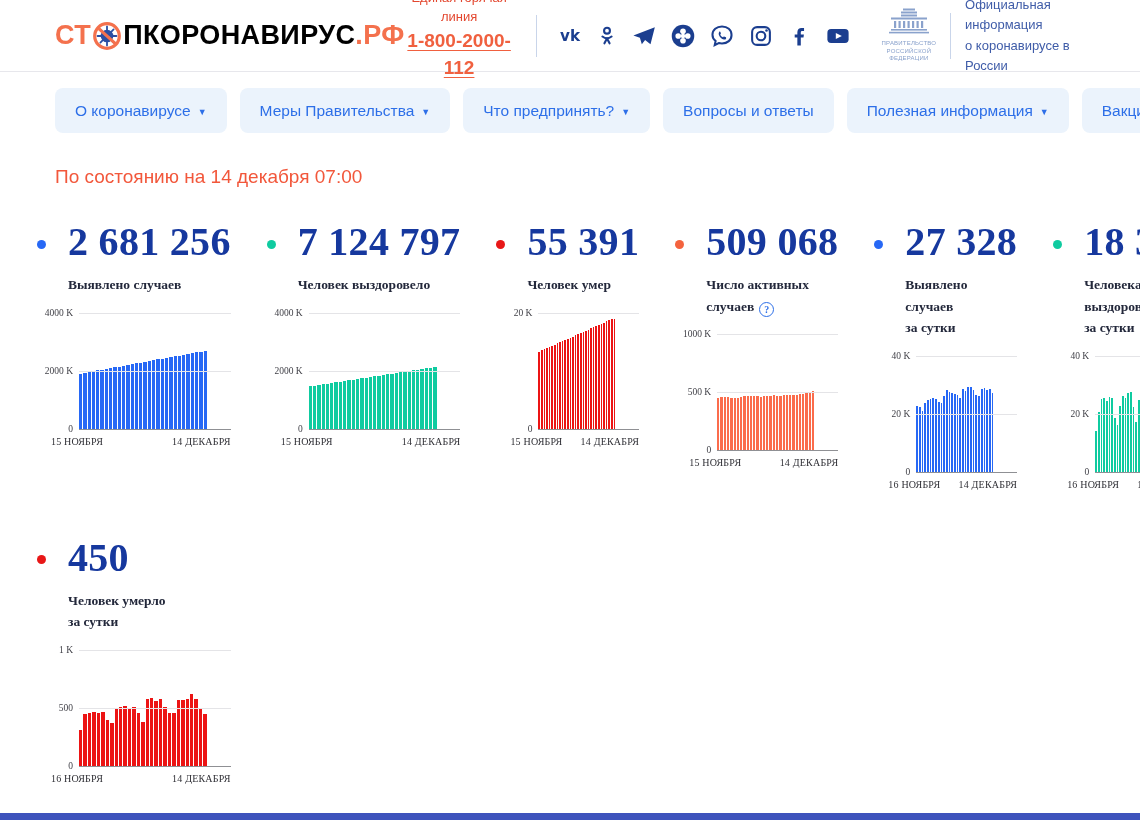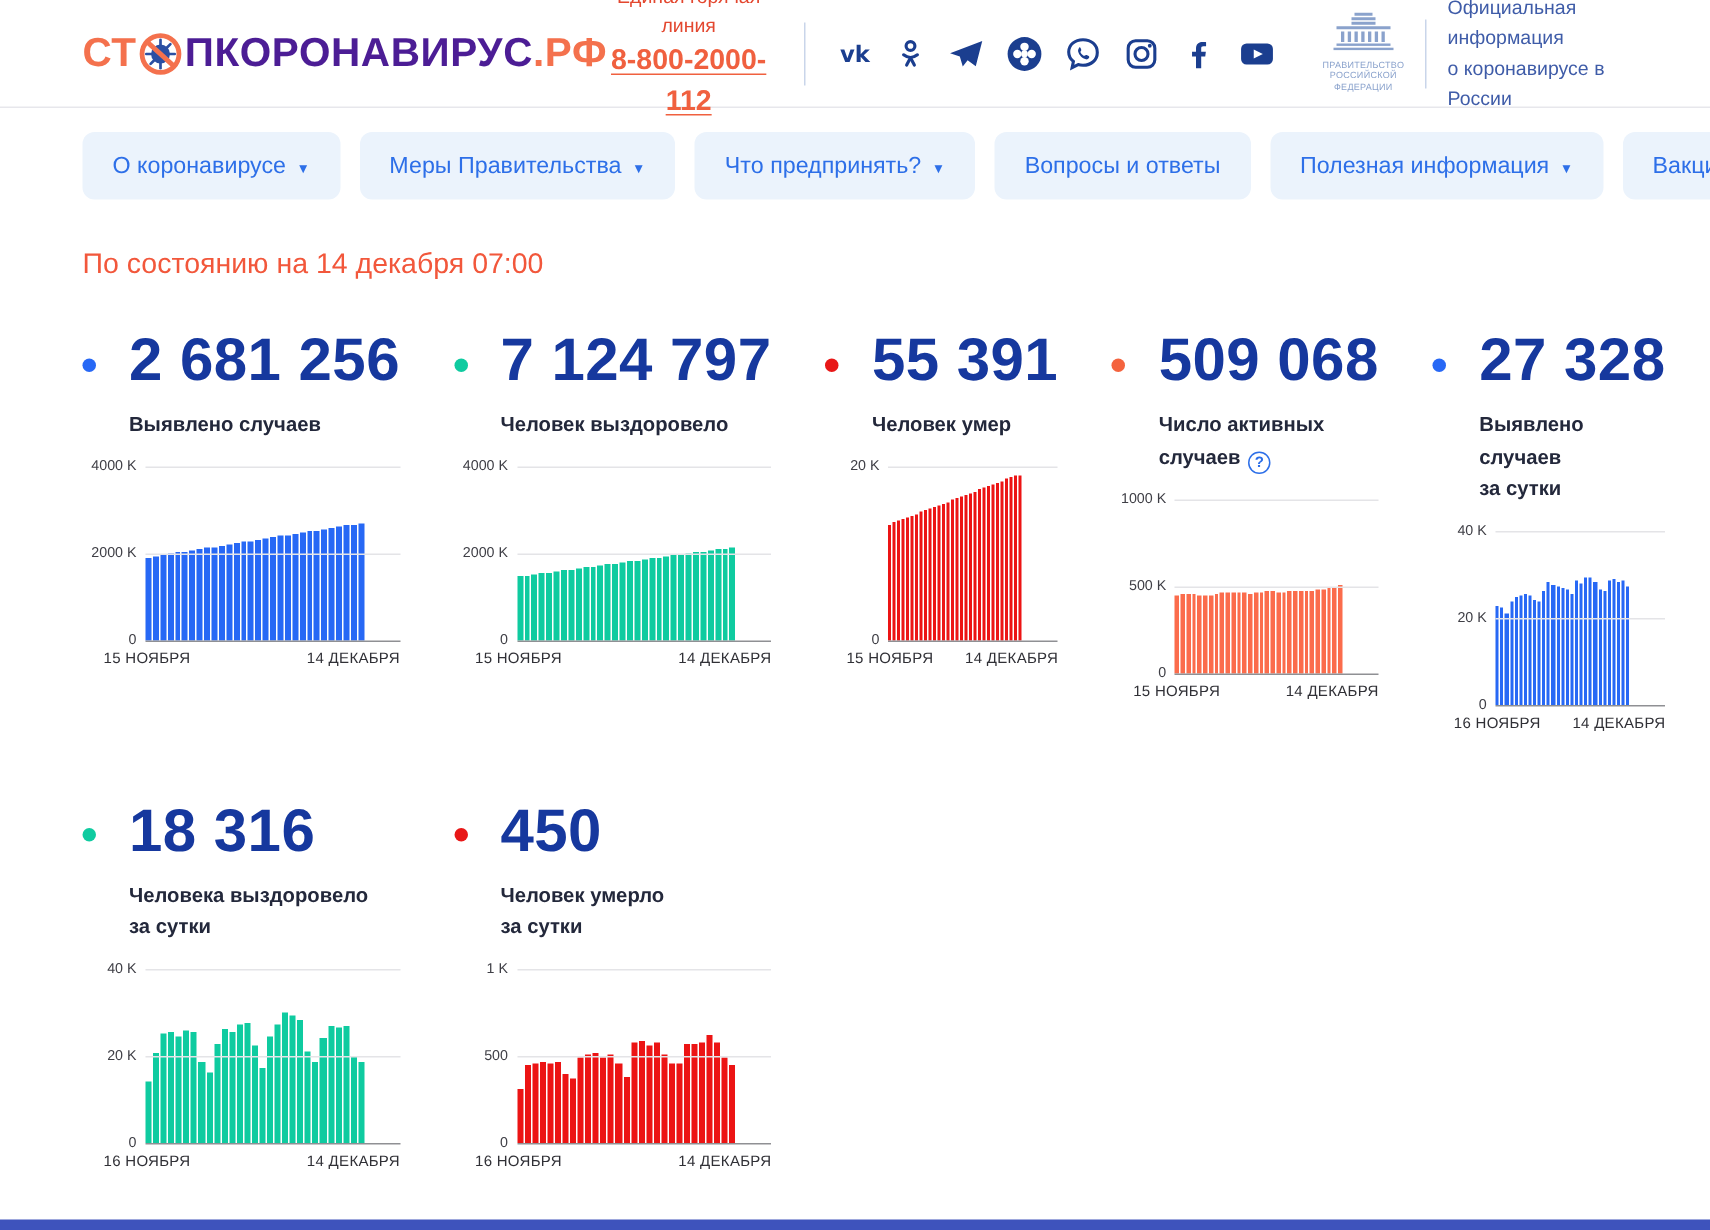--- a/index.html
+++ b/index.html
@@ -3,21 +3,21 @@
 <meta charset="utf-8">
 <style>
   * { margin:0; padding:0; box-sizing:border-box; }
   body { background:#fff; font-family:"Liberation Sans","DejaVu Sans",sans-serif; }
   .page { position:relative; width:1140px; height:820px; margin:0 auto; background:#fff; overflow:hidden; }
 
   
   .header { display:flex; align-items:center; height:72px; padding:0 44px 0 55px; border-bottom:1px solid #e7e7ec; }
   .logo { display:flex; align-items:center; font-size:27px; font-weight:bold; letter-spacing:.4px; cursor:pointer; white-space:nowrap; }
   .logo .orange { color:#F4714D; }
-  .logo .navy { color:#4c1d95; }
+  .logo .navy { color:#000000; }
   .logo svg { margin:0 1px; display:block; }
   .hotline { margin-left:auto; text-align:center; line-height:1.45; }
   .hotline-label { font-size:13px; color:#E3472F; }
   .hotline-phone { font-size:19px; font-weight:bold; color:#F0603F; text-decoration:underline; text-underline-offset:3px; cursor:pointer; display:inline-block; }
   .vdiv { width:1px; height:42px; background:#C9D5EA; margin:0 20px 0 22px; flex:none; }
   .social { display:flex; align-items:center; gap:13px; }
   .social span { display:inline-flex; cursor:pointer; }
   .gov { display:flex; align-items:center; margin-left:26px; }
   .gov-emblem { width:80px; text-align:center; }
   .gov-emblem-caption { font-size:6px; line-height:1.25; color:#8AA2CC; letter-spacing:.2px; margin-top:2px; }
@@ -26,21 +26,21 @@
 
   
   .nav { display:flex; gap:13px; padding:16px 0 0 55px; }
   .nav-btn { height:45px; padding:0 20px; border:none; border-radius:8px; background:#EBF3FC; color:#2D6FE8; font-size:15.5px; font-family:inherit; display:flex; align-items:center; gap:7px; cursor:pointer; white-space:nowrap; }
   .caret { font-size:9px; margin-top:2px; }
 
   
   .status { margin:33px 0 0 55px; font-size:19px; color:#F2573B; }
 
   
-  .grid { margin:30px 55px 0; display:grid; grid-template-columns:repeat(5,1fr); column-gap:36px; row-gap:44px; }
+  .grid { margin:30px 37px 0; display:grid; grid-template-columns:repeat(6,1fr); column-gap:36px; row-gap:44px;font-family:Liberation Serif, serif; }
   .stat-head { display:flex; align-items:center; gap:22px; }
   .dot { width:9px; height:9px; border-radius:50%; flex:none; margin-top:5px; }
   .stat-value { font-size:40px; font-weight:bold; color:#16389E; letter-spacing:.3px; white-space:nowrap; }
   .stat-label { margin:9px 0 0 31px; font-size:13.5px; font-weight:bold; color:#23283B; line-height:1.6; }
   .lbl-line2 { display:block; }
   .help { display:inline-flex; width:15px; height:15px; border:1.5px solid #2D6FE8; border-radius:50%; color:#2D6FE8; font-size:10px; font-weight:bold; align-items:center; justify-content:center; margin-left:5px; vertical-align:-2px; cursor:pointer; }
   .help::after { content:"?"; }
 
   
   .chart { margin-top:17px; }
@@ -81,21 +81,21 @@
           <circle cx="15" cy="15" r="12.3" fill="none" stroke="#F4714D" stroke-width="3.2"></circle>
           <line x1="6.8" y1="7.6" x2="23.4" y2="22.6" stroke="#F4714D" stroke-width="3.2"></line>
         </svg>
       </span>
       <span class="navy">ПКОРОНАВИРУС</span>
       <span class="orange">.РФ</span>
     </div>
 
     <div class="hotline">
       <div class="hotline-label">Единая горячая линия</div>
-      <a class="hotline-phone">8-800-2000-112</a>
+      <a class="hotline-phone">1-800-2000-112</a>
     </div>
 
     <div class="vdiv"></div>
 
     <div class="social">
       <span>
         <svg width="26" height="26" viewBox="0 0 24 24">
             <text x="12" y="17" text-anchor="middle" font-size="14" font-weight="bold" fill="#1B3E8F" font-family="DejaVu Sans, sans-serif">vk</text>
           </svg>
       </span>

